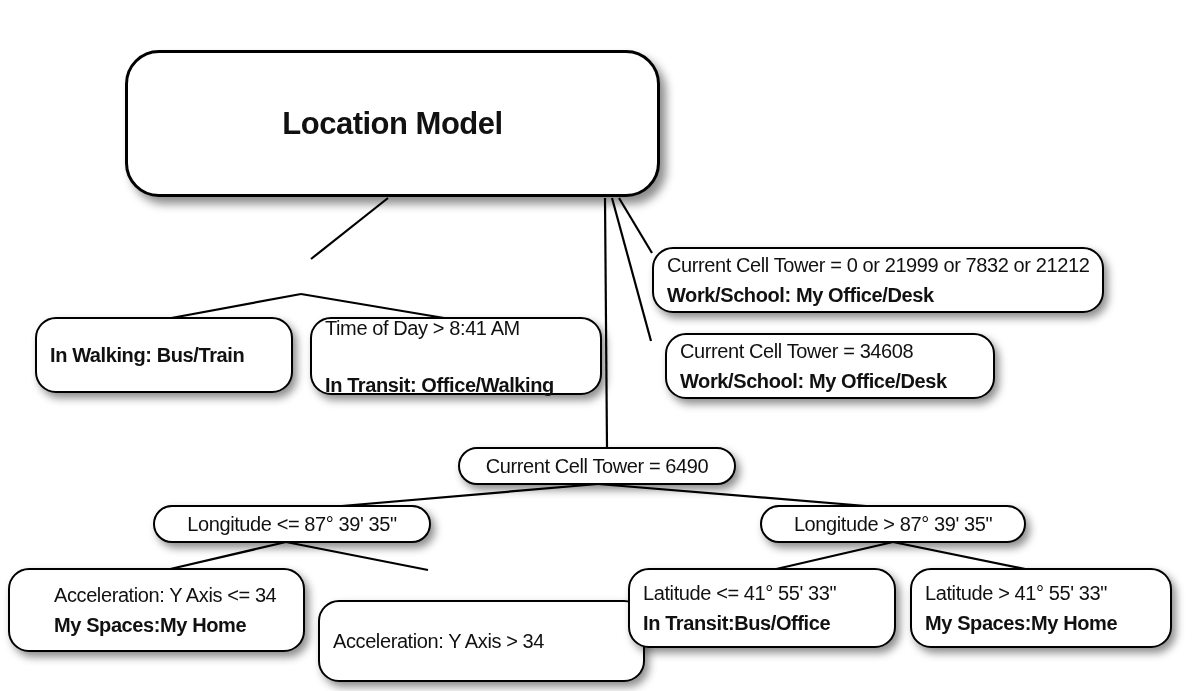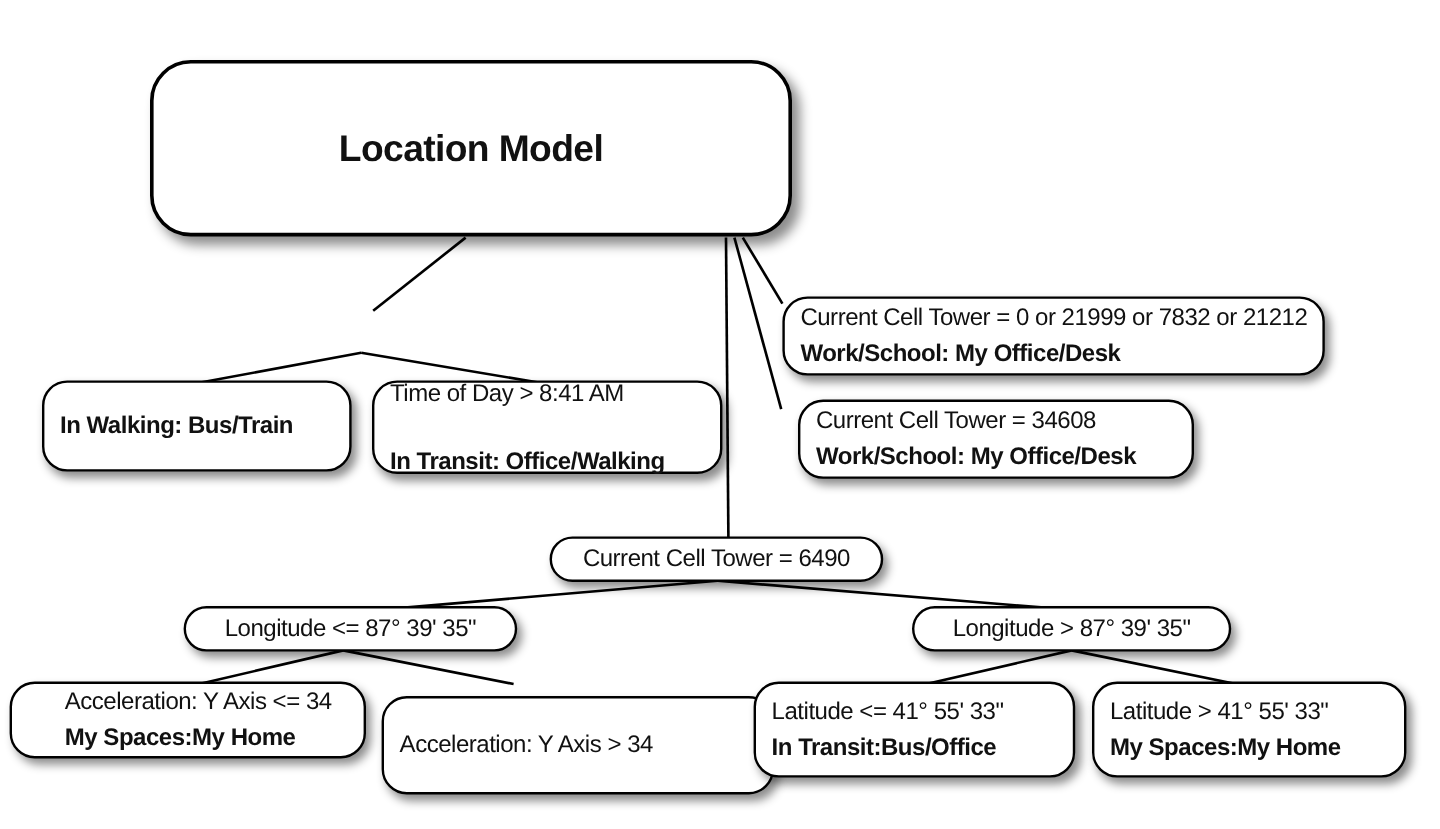--- a/index.html
+++ b/index.html
@@ -90,26 +90,26 @@
   </div>
 
   <div class="node single" style="left:153px;top:505px;width:278px;height:38px;">
     <span>Longitude &lt;= 87° 39' 35"</span>
   </div>
 
   <div class="node single" style="left:760px;top:505px;width:266px;height:38px;">
     <span>Longitude &gt; 87° 39' 35"</span>
   </div>
 
-  <div class="node double" style="left:8px;top:568px;width:297px;height:64px;padding-left:44px;">
+  <div class="node double" style="left:8px;top:568px;width:297px;height:84px;padding-left:44px;">
     <span class="l1">Acceleration: Y Axis &lt;= 34</span>
     <span class="l2">My Spaces:My Home</span>
   </div>
 
-  <div class="node double" style="left:318px;top:580px;width:327px;height:82px;">
+  <div class="node double" style="left:318px;top:600px;width:327px;height:82px;">
     <span class="l1">Acceleration: Y Axis &gt; 34</span>
   </div>
 
   <div class="node double" style="left:628px;top:568px;width:268px;height:80px;">
     <span class="l1">Latitude &lt;= 41° 55' 33"</span>
     <span class="l2">In Transit:Bus/Office</span>
   </div>
 
   <div class="node double" style="left:910px;top:568px;width:262px;height:80px;">
     <span class="l1">Latitude &gt; 41° 55' 33"</span>

